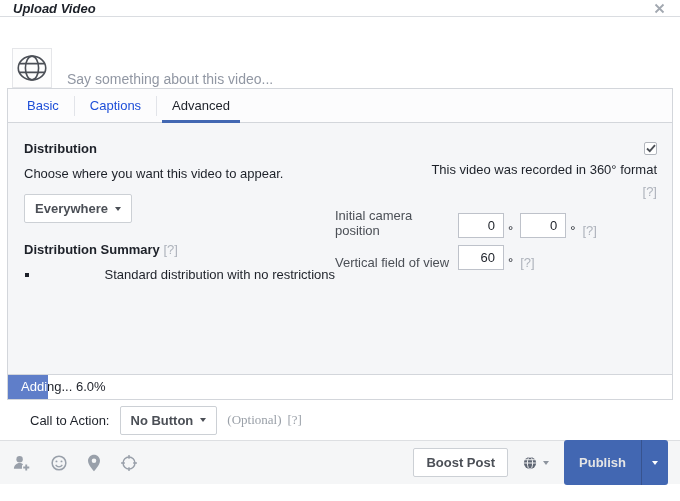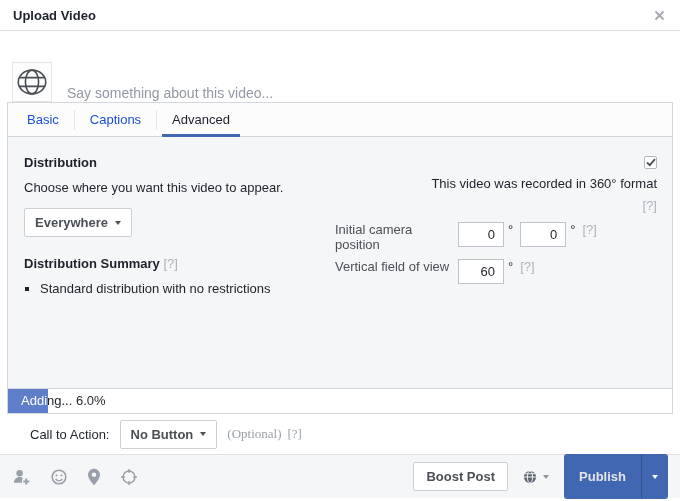--- a/index.html
+++ b/index.html
@@ -8,22 +8,22 @@
     width:680px; height:501px;
     background:#fff;
     font-family:"Liberation Sans","DejaVu Sans",sans-serif;
     color:#1d2129;
     font-size:13px;
     overflow:hidden;
   }
 
   
   .dlg-header {
-    height:31px; border-bottom:1px solid #dadde1;
-    display:flex; align-items:center; padding:8px 13px;
+    height:17px; border-bottom:1px solid #dadde1;
+    display:flex; align-items:center; padding:8px 13px;font-style:italic;
   }
   .dlg-title { font-weight:bold; font-size:13px; flex:1; }
   .close-btn { background:none; border:none; padding:2px; cursor:pointer; display:flex; }
 
   
   .composer { padding:13px 12px 0; height:71px; display:flex; gap:13px; align-items:flex-end; }
   .thumb {
     width:40px; height:40px; border:1px solid #e5e6e9; background:#fdfdfd;
     display:flex; align-items:center; justify-content:center; flex:0 0 auto;
   }
@@ -63,34 +63,34 @@
     background:#fff; border:1px solid #ccd0d5; border-radius:2px;
     padding:6px 10px; font-family:inherit; font-size:13px; font-weight:bold; color:#4b4f56;
     cursor:pointer;
   }
   .caret {
     width:0; height:0;
     border-left:3.5px solid transparent; border-right:3.5px solid transparent;
     border-top:4px solid #4b4f56;
   }
   .summary-heading { margin-top:19px; }
-  .summary-list { margin:4px 0 0; padding-left:16px; list-style:square; color:#1d2129; }
+  .summary-list { margin:4px 0 0; padding-left:16px; list-style:square; color:#1d2129;text-align:right; }
   .summary-list li { font-size:13px; }
 
   
   .check-row { display:flex; align-items:flex-end; gap:7px; font-size:13px; margin:4px 0 9px;flex-direction:column; }
   .fb-checkbox {
     width:13px; height:13px; border:1px solid #b2b6bd; border-radius:2px;
     background:#fff; display:flex; align-items:center; justify-content:center;
     cursor:pointer; flex:0 0 auto;
   }
   .fb-checkbox svg { display:none; }
   .fb-checkbox.checked svg { display:block; }
   .link { color:#365899; font-size:13px; cursor:pointer; text-decoration:none; display:inline-block; margin-bottom:17px; }
-  .field-row { display:flex; align-items:flex-start; margin-bottom:7px; font-size:13px; color:#4b4f56; }
+  .field-row { display:flex; align-items:flex-end; margin-bottom:7px; font-size:13px; color:#4b4f56; }
   .field-label { width:123px; flex:0 0 auto; }
   .num-input {
     width:46px; height:25px; border:1px solid #bec2ca; background:#fff;
     font-family:inherit; font-size:13px; color:#1d2129; text-align:right;
     padding:0 8px 0 3px; outline:none;
   }
   .degree { color:#1d2129; margin:0 7px 0 4px; }
 
   
   .progress-row {

